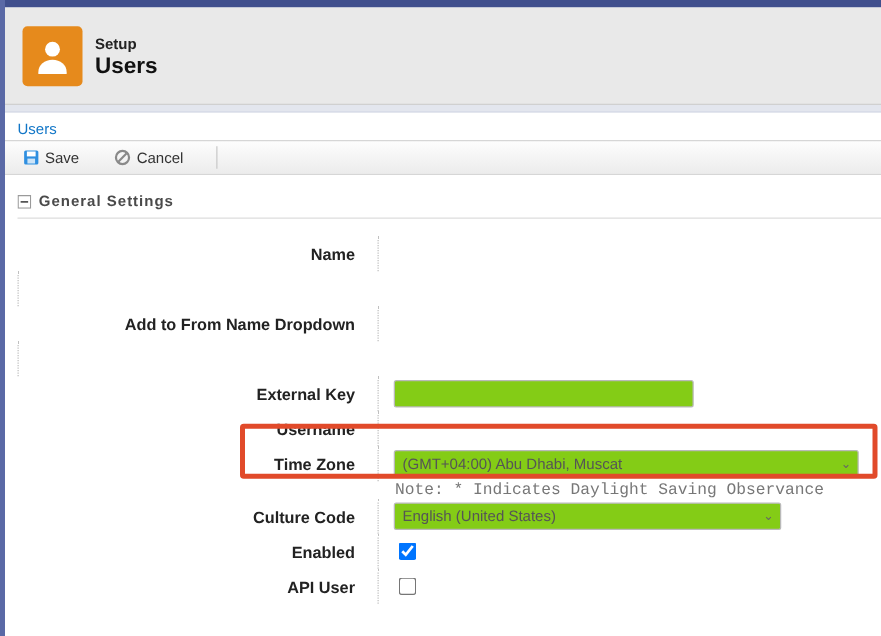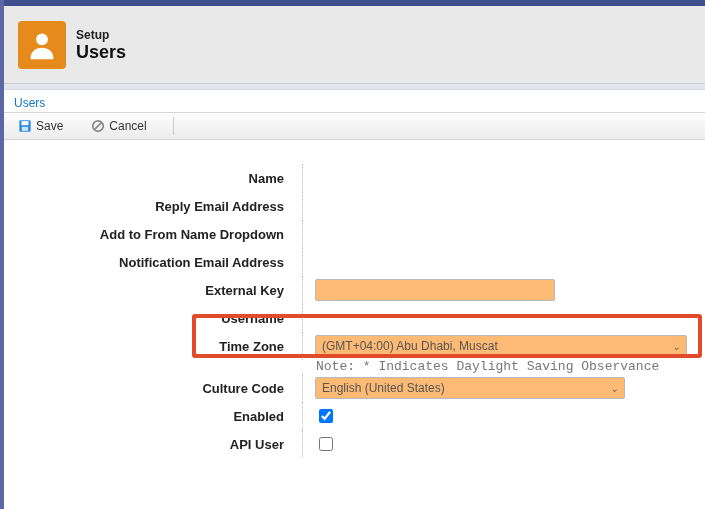--- a/index.html
+++ b/index.html
@@ -21,21 +21,21 @@
   .tsep { width:1px; height:18px; background:#c9c9c9; margin:0 4px; }
   .section { padding:10px 0 0 10px; }
   .section-hdr { display:flex; align-items:center; gap:6px; padding:4px 0 6px 0; border-bottom:1px solid #ddd; margin-right:0; }
   .section-hdr .tw { width:11px; height:11px; }
   .section-hdr .lbl { font-size:12px; font-weight:bold; letter-spacing:0.8px; color:#4a4a4a; }
   .form { position:relative; margin-top:14px; }
   .row { display:flex; align-items:center; min-height:28px; }
   .lab { width:288px; text-align:right; padding-right:18px; font-size:13px; font-weight:bold; color:#222; position:relative;}
   .vsep { width:1px; align-self:stretch; border-right:1px dotted #c0c0c0; }
   .val { flex:1 1 auto; padding-left:12px; display:flex; align-items:center; gap:8px;}
-  .select, .tinput { font-family:inherit; font-size:12px; color:#555; background:#fdba74; border:1px solid #b9b9b9; border-radius:2px; height:22px; padding:0 22px 0 6px; appearance:none; -webkit-appearance:none; }
+  .select, .tinput { font-family:inherit; font-size:12px; color:#555; background:#84cc16; border:1px solid #b9b9b9; border-radius:2px; height:22px; padding:0 22px 0 6px; appearance:none; -webkit-appearance:none; }
   .selwrap { position:relative; display:inline-block; }
   .selwrap .arrow { position:absolute; right:6px; top:50%; transform:translateY(-50%); pointer-events:none; font-size:10px; color:#666; }
   .note { font-size:13px; color:#777; margin-left:302px; height:14px; line-height:14px;font-family:Liberation Mono, monospace; }
   .chk { width:14px; height:14px; }
   .highlight { position:absolute; border:4px solid #e14a2a; border-radius:3px; pointer-events:none; }
 </style>
 </head>
 <body>
 <div class="page">
 
@@ -77,40 +77,47 @@
             <circle cx="8" cy="8" r="6" fill="none" stroke="#8a8a8a" stroke-width="2"></circle>
             <line x1="4.2" y1="11.8" x2="11.8" y2="4.2" stroke="#8a8a8a" stroke-width="2"></line>
           </svg>
     </span>
     <span>Cancel</span>
   </div>
   <div class="tsep"></div>
 </div>
 
 <div class="section">
+  <div class="section-hdr">
+    <span class="tw">
+      <svg viewBox="0 0 11 11" width="11" height="11">
+            <rect x="0.5" y="0.5" width="10" height="10" fill="#fff" stroke="#9a9a9a"></rect>
+            <line x1="2.5" y1="5.5" x2="8.5" y2="5.5" stroke="#555" stroke-width="1.4"></line>
+          </svg>
+    </span>
+    <span class="lbl">General Settings</span>
+  </div>
 
   <div class="form">
 
     <div class="row">
           <div class="lab">Name</div>
           <div class="vsep"></div>
           <div class="val"></div>
         </div>
     <div class="row">
-          <div class="lab">Reply Email Address</div>
           <div class="vsep"></div>
           <div class="val"></div>
         </div>
     <div class="row">
           <div class="lab">Add to From Name Dropdown</div>
           <div class="vsep"></div>
           <div class="val"></div>
         </div>
     <div class="row">
-          <div class="lab">Notification Email Address</div>
           <div class="vsep"></div>
           <div class="val"></div>
         </div>
     <div class="row">
           <div class="lab">External Key</div>
           <div class="vsep"></div>
       <div class="val">
             <input class="tinput" style="width: 240px;">
           </div>
     </div>

